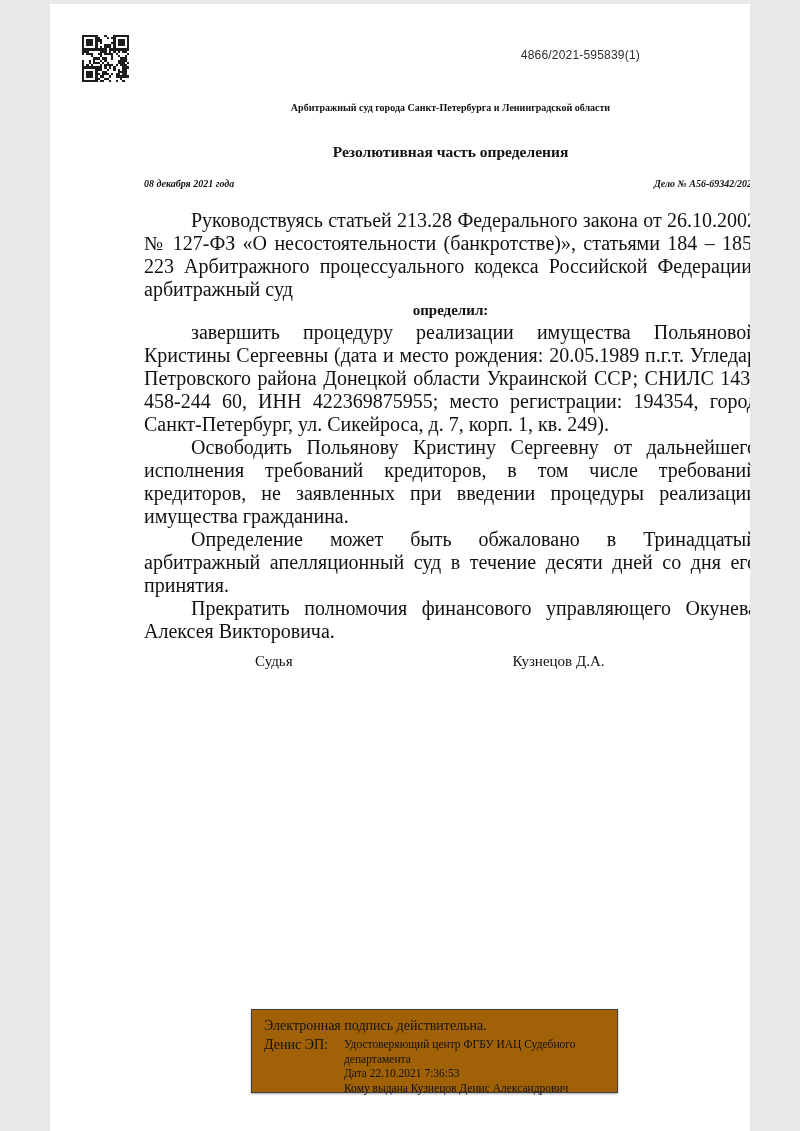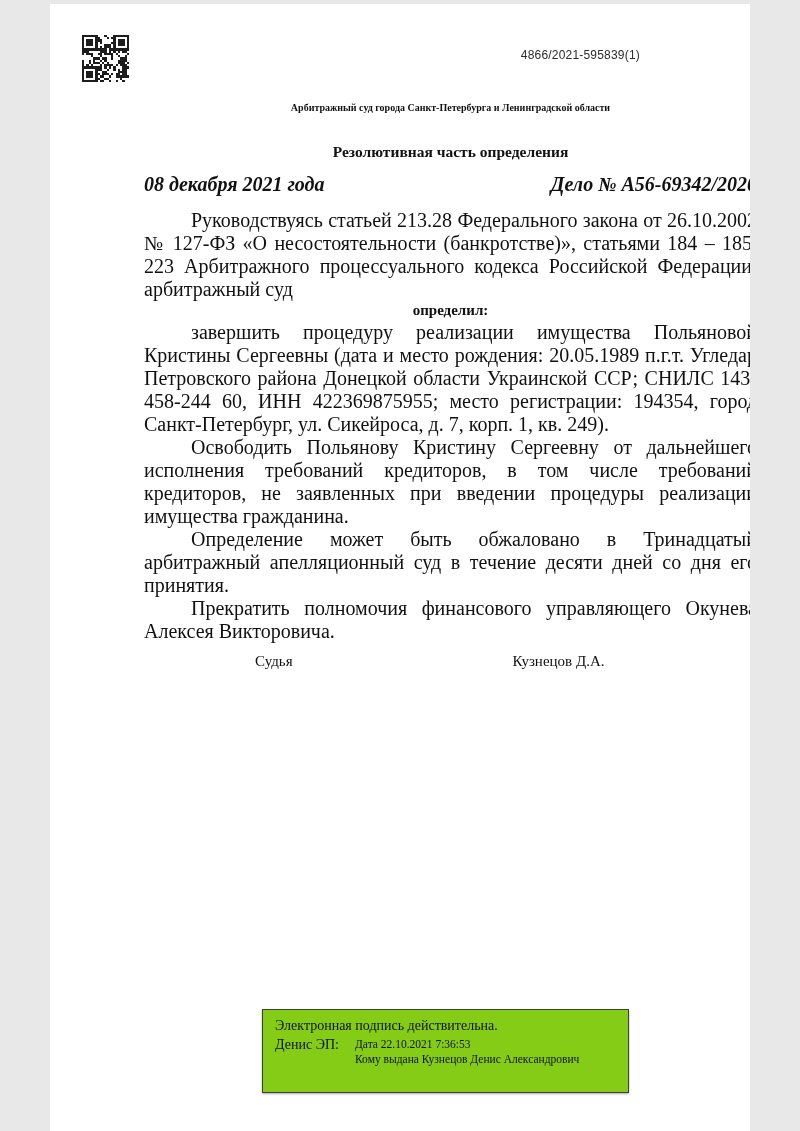--- a/index.html
+++ b/index.html
@@ -47,21 +47,21 @@
     margin: 24px 0 0 0;
     font-size: 15.5px;
     line-height: 20px;
     font-weight: bold;
     text-align: center;
   }
   .date-row {
     margin-top: 12px;
     display: flex;
     justify-content: space-between;
-    font-size: 20px;
+    font-size: 10px;
     line-height: 20px;
     font-weight: bold;
     font-style: italic;
   }
   .para {
     margin: 0;
     font-size: 20px;
     line-height: 23px;
     text-align: justify;
     text-indent: 47px;
@@ -78,27 +78,27 @@
   .sig-row {
     margin-top: 9px;
     display: flex;
     font-size: 15px;
     line-height: 19.5px;
   }
   .sig-role { margin-left: 111px; }
   .sig-name { margin-left: 220px; }
   .esign-box {
     position: absolute;
-    left: 212px;
+    left: 201px;
     top: 1005px;
     width: 367px;
     height: 84px;
     border: 1px solid #3f3f3f;
     box-sizing: border-box;
-    background: #84cc16;
+    background: #a16207;
     box-shadow: 0 1px 2px rgba(0,0,0,0.35);
   }
   .esign-title {
     padding: 7px 12px 0 12px;
     font-size: 14px;
     line-height: 17px;
   }
   .esign-row {
     display: flex;
     padding: 3px 10px 0 12px;
@@ -390,19 +390,20 @@
       <span class="sig-role">Судья</span>
       <span class="sig-name">Кузнецов Д.А.</span>
     </div>
   </main>
 
   <div class="esign-box">
     <div class="esign-title">Электронная подпись действительна.</div>
     <div class="esign-row">
       <div class="esign-label">Денис ЭП:</div>
       <div class="esign-details">
+        <div>Удостоверяющий центр ФГБУ ИАЦ Судебного департамента</div>
         <div>Дата 22.10.2021 7:36:53</div>
         <div>Кому выдана Кузнецов Денис Александрович</div>
       </div>
     </div>
   </div>
 
 </div>
 
 </body></html>

